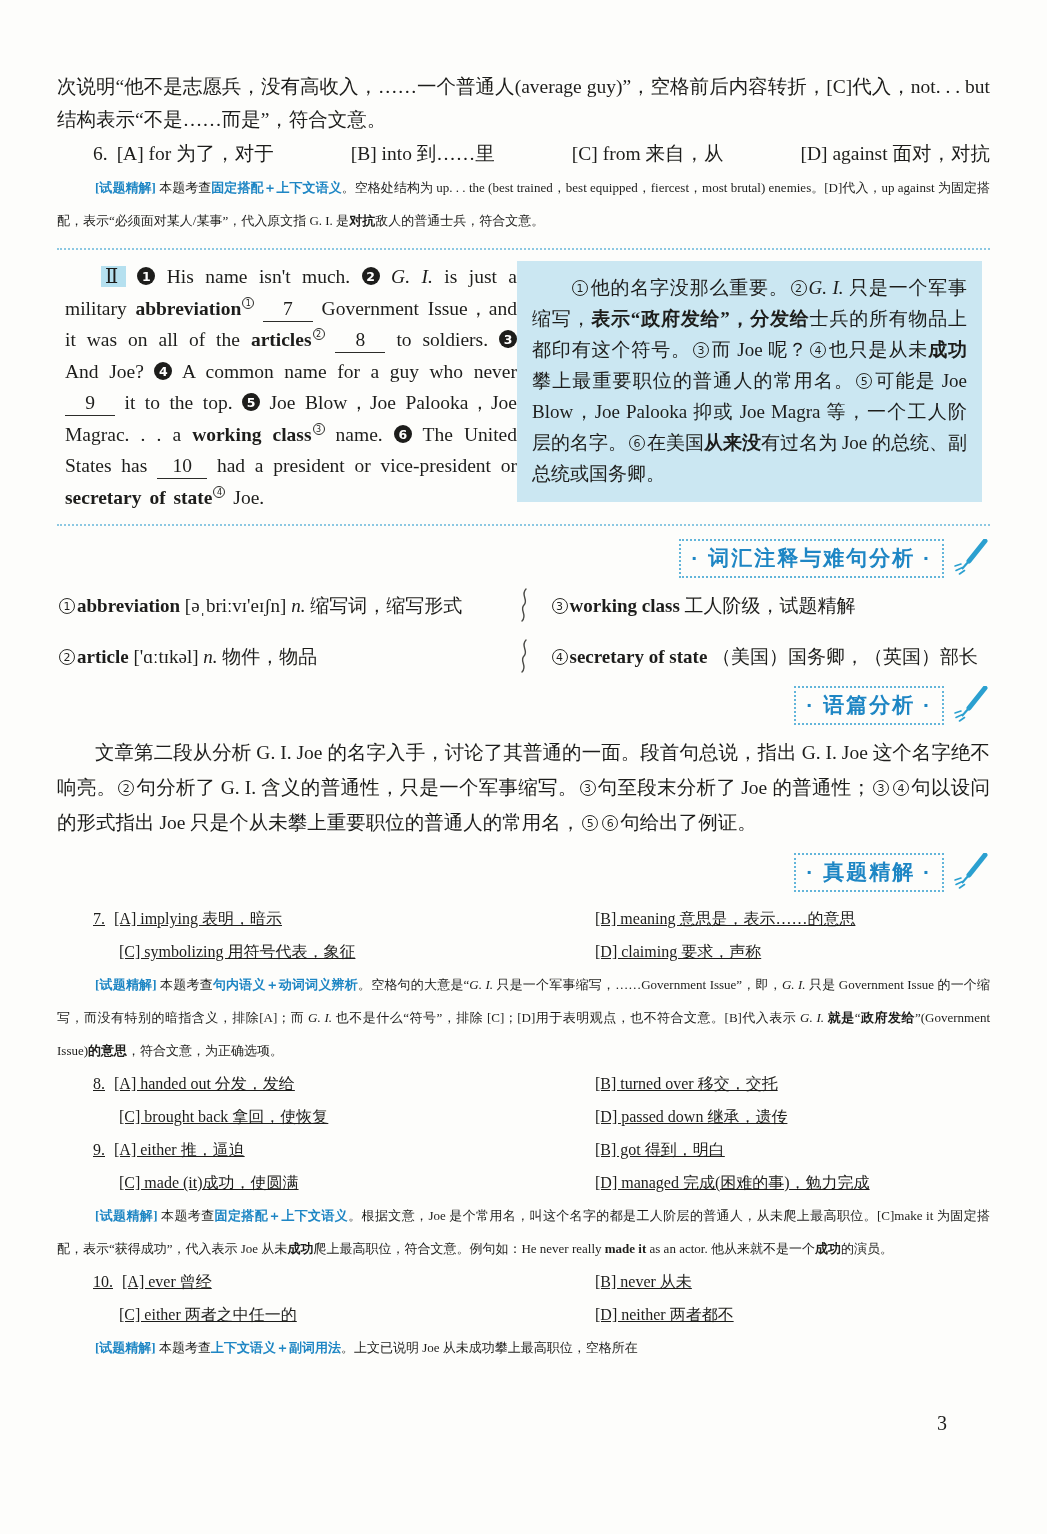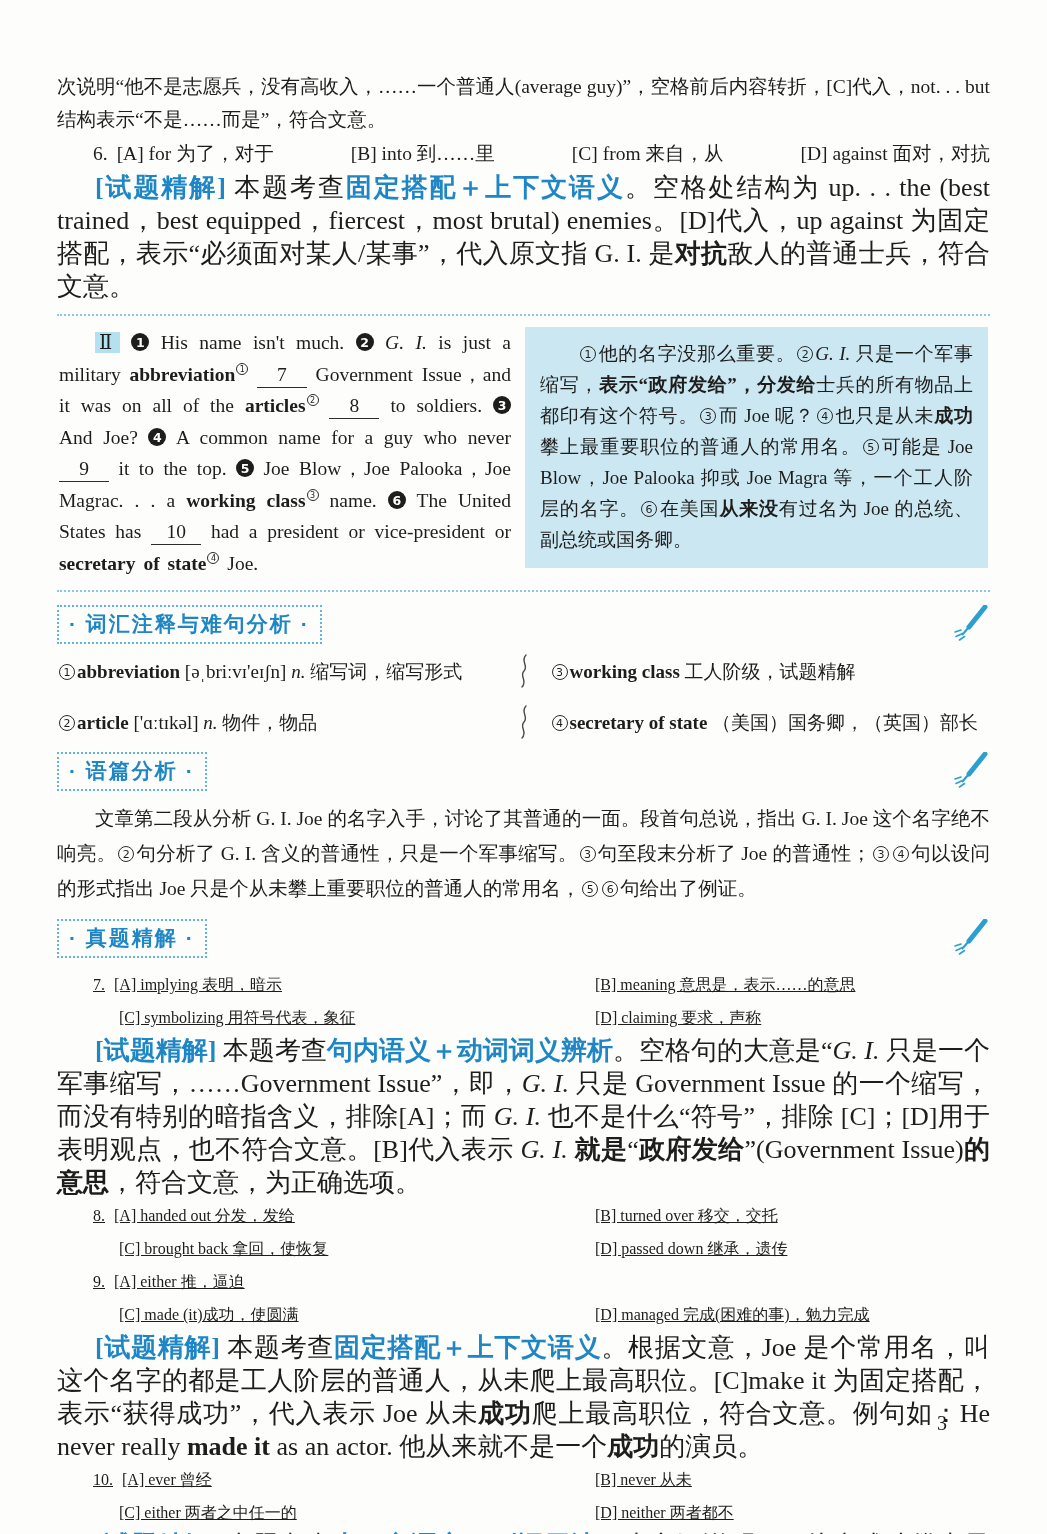--- a/index.html
+++ b/index.html
@@ -29,44 +29,44 @@
     display:inline-block;width:12px;height:12px;line-height:11px;border-radius:50%;
     border:1px solid #2c2c29;font-size:8px;text-align:center;
     font-family:"DejaVu Sans",sans-serif;vertical-align:9px;margin-left:1px;text-indent:0;box-sizing:border-box;
   }
   .blank{
     display:inline-block;min-width:20px;padding:0 15px;border-bottom:1.6px solid #2c2c29;
     text-align:center;text-indent:0;line-height:24px;
   }
   .q6-row{display:flex;justify-content:space-between;font-size:19.5px;line-height:34px;padding-left:36px;margin-top:1px;}
   .dotted-rule{border-top:2px dotted #8cc8e2;height:0;margin:11px 0;}
-  .passage-wrap{display:flex;gap:14px;margin:4px 2px 6px;}
+  .passage-wrap{display:flex;gap:0;margin:4px 8px 6px;}
   .passage-en{width:452px;font-size:19.5px;line-height:31.5px;text-align:justify;text-indent:36px;word-spacing:3px;flex-shrink:0;}
   .passage-cn{
     flex:1;background:#cbe7f2;padding:11px 15px 13px;font-size:19px;line-height:31px;
     text-align:justify;text-indent:38px;align-self:flex-start;
   }
-  .badge-row{display:flex;justify-content:space-between;align-items:flex-start;gap:8px;margin:13px 0 9px;}
+  .badge-row{display:flex;justify-content:flex-end;align-items:flex-start;gap:8px;margin:13px 0 9px;}
   .badge{
     border:2px dotted #62b5da;color:#1e86c4;font-weight:bold;font-size:21px;
     padding:3px 10px 4px;letter-spacing:2px;
     font-family:"Liberation Sans","DejaVu Sans",sans-serif;
   }
   .vocab-grid{
     display:grid;grid-template-columns:1fr 52px 1fr;row-gap:17px;align-items:center;
     font-size:19px;line-height:29px;margin:2px 0 0;
   }
   .vocab-entry{text-align:left;}
   .squiggle-cell{display:flex;justify-content:center;}
   .opt-row{display:flex;font-size:16px;line-height:33px;text-decoration:underline;}
   .opt-left{width:538px;box-sizing:border-box;padding-left:36px;flex-shrink:0;}
   .opt-left.second{padding-left:62px;}
   .opt-right{flex:1;}
   .q-num{margin-right:9px;}
-  .explain{font-size:26px;line-height:33px;text-align:justify;text-indent:38px;}
+  .explain{font-size:13px;line-height:33px;text-align:justify;text-indent:38px;}
   .page-num{position:absolute;top:1412px;right:100px;font-size:20px;color:#1d1d1b;}
 </style>
 </head>
 <body>
 
 <div class="page">
 
   <p class="body-text"><span>次说明“他不是志愿兵，没有高收入，……一个普通人(average guy)”，空格前后内容转折，[C]代入，not. . . but 结构表示“不是……而是”，符合文意。</span></p>
 
   <div class="q6-row">
@@ -167,20 +167,21 @@
     </div>
     <div class="opt-row">
       <div class="opt-left second">[C] brought back 拿回，使恢复</div>
       <div class="opt-right">[D] passed down 继承，遗传</div>
     </div>
   </div>
 
   <div>
     <div class="opt-row">
       <div class="opt-left"><span class="q-num">9.</span><span>[A] either 推，逼迫</span></div>
+      <div class="opt-right">[B] got 得到，明白</div>
     </div>
     <div class="opt-row">
       <div class="opt-left second">[C] made (it)成功，使圆满</div>
       <div class="opt-right">[D] managed 完成(困难的事)，勉力完成</div>
     </div>
     <p class="explain"><span class="bl">[试题精解]</span><span> 本题考查</span><span class="bl">固定搭配＋上下文语义</span><span>。根据文意，Joe 是个常用名，叫这个名字的都是工人阶层的普通人，从未爬上最高职位。[C]make it 为固定搭配，表示“获得成功”，代入表示 Joe 从未</span><span class="b">成功</span><span>爬上最高职位，符合文意。例句如：He never really </span><span class="b">made it</span><span> as an actor.  他从来就不是一个</span><span class="b">成功</span><span>的演员。</span></p>
   </div>
 
   <div>
     <div class="opt-row">

